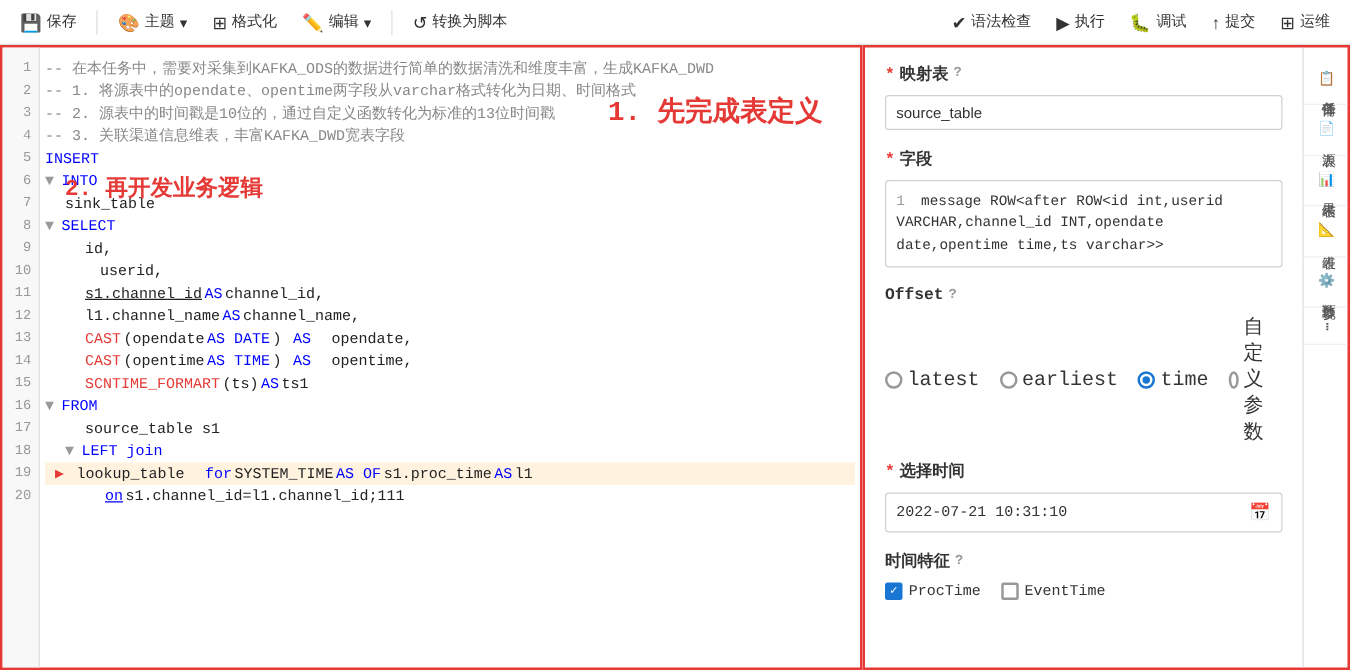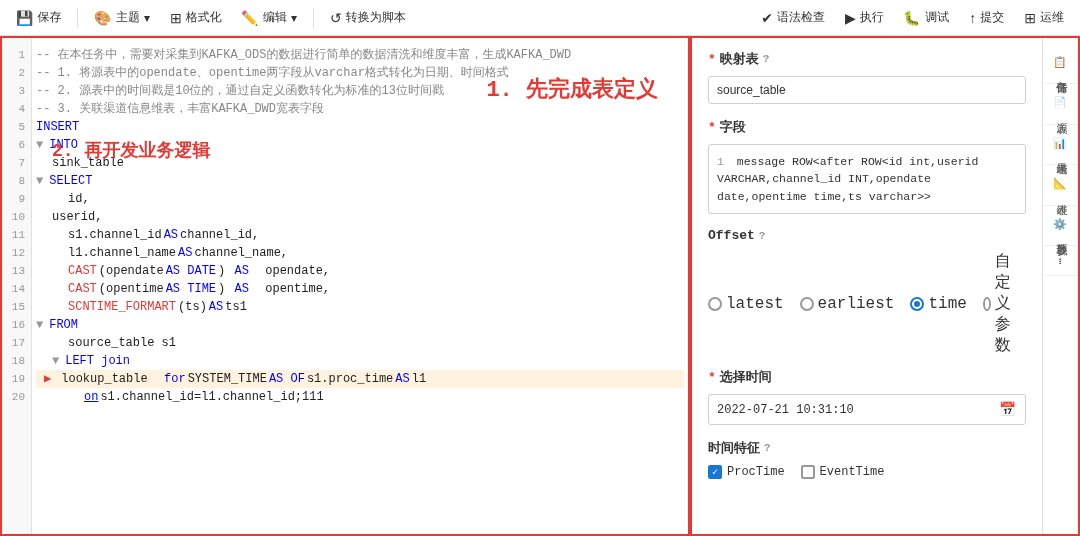--- a/index.html
+++ b/index.html
@@ -226,24 +226,24 @@
           <span style="margin-left:16px;" class="text-dark">sink_table</span>
         </div>
         <div class="code-line">
           <span style="color:#999;margin-right:4px;">▼</span>
             <span class="kw-blue">SELECT</span>
         </div>
         <div class="code-line">
           <span style="margin-left:32px;" class="text-dark">id,</span>
         </div>
         <div class="code-line">
-          <span style="margin-left:16px;" class="text-dark">userid,</span>
-        </div>
-        <div class="code-line">
-          <span style="margin-left:32px;" class="text-dark">s1.channel_id </span>
+          <span style="margin-left:44px;" class="text-dark">userid,</span>
+        </div>
+        <div class="code-line">
+          <span style="margin-left:32px;text-decoration:underline;" class="text-dark">s1.channel_id </span>
           <span class="kw-blue">AS</span>
           <span class="text-dark"> channel_id,</span>
         </div>
         <div class="code-line">
           <span style="margin-left:32px;" class="text-dark">l1.channel_name </span>
           <span class="kw-blue">AS</span>
           <span class="text-dark"> channel_name,</span>
         </div>
         <div class="code-line">
           <span style="margin-left:32px;" class="kw-red">CAST</span>

